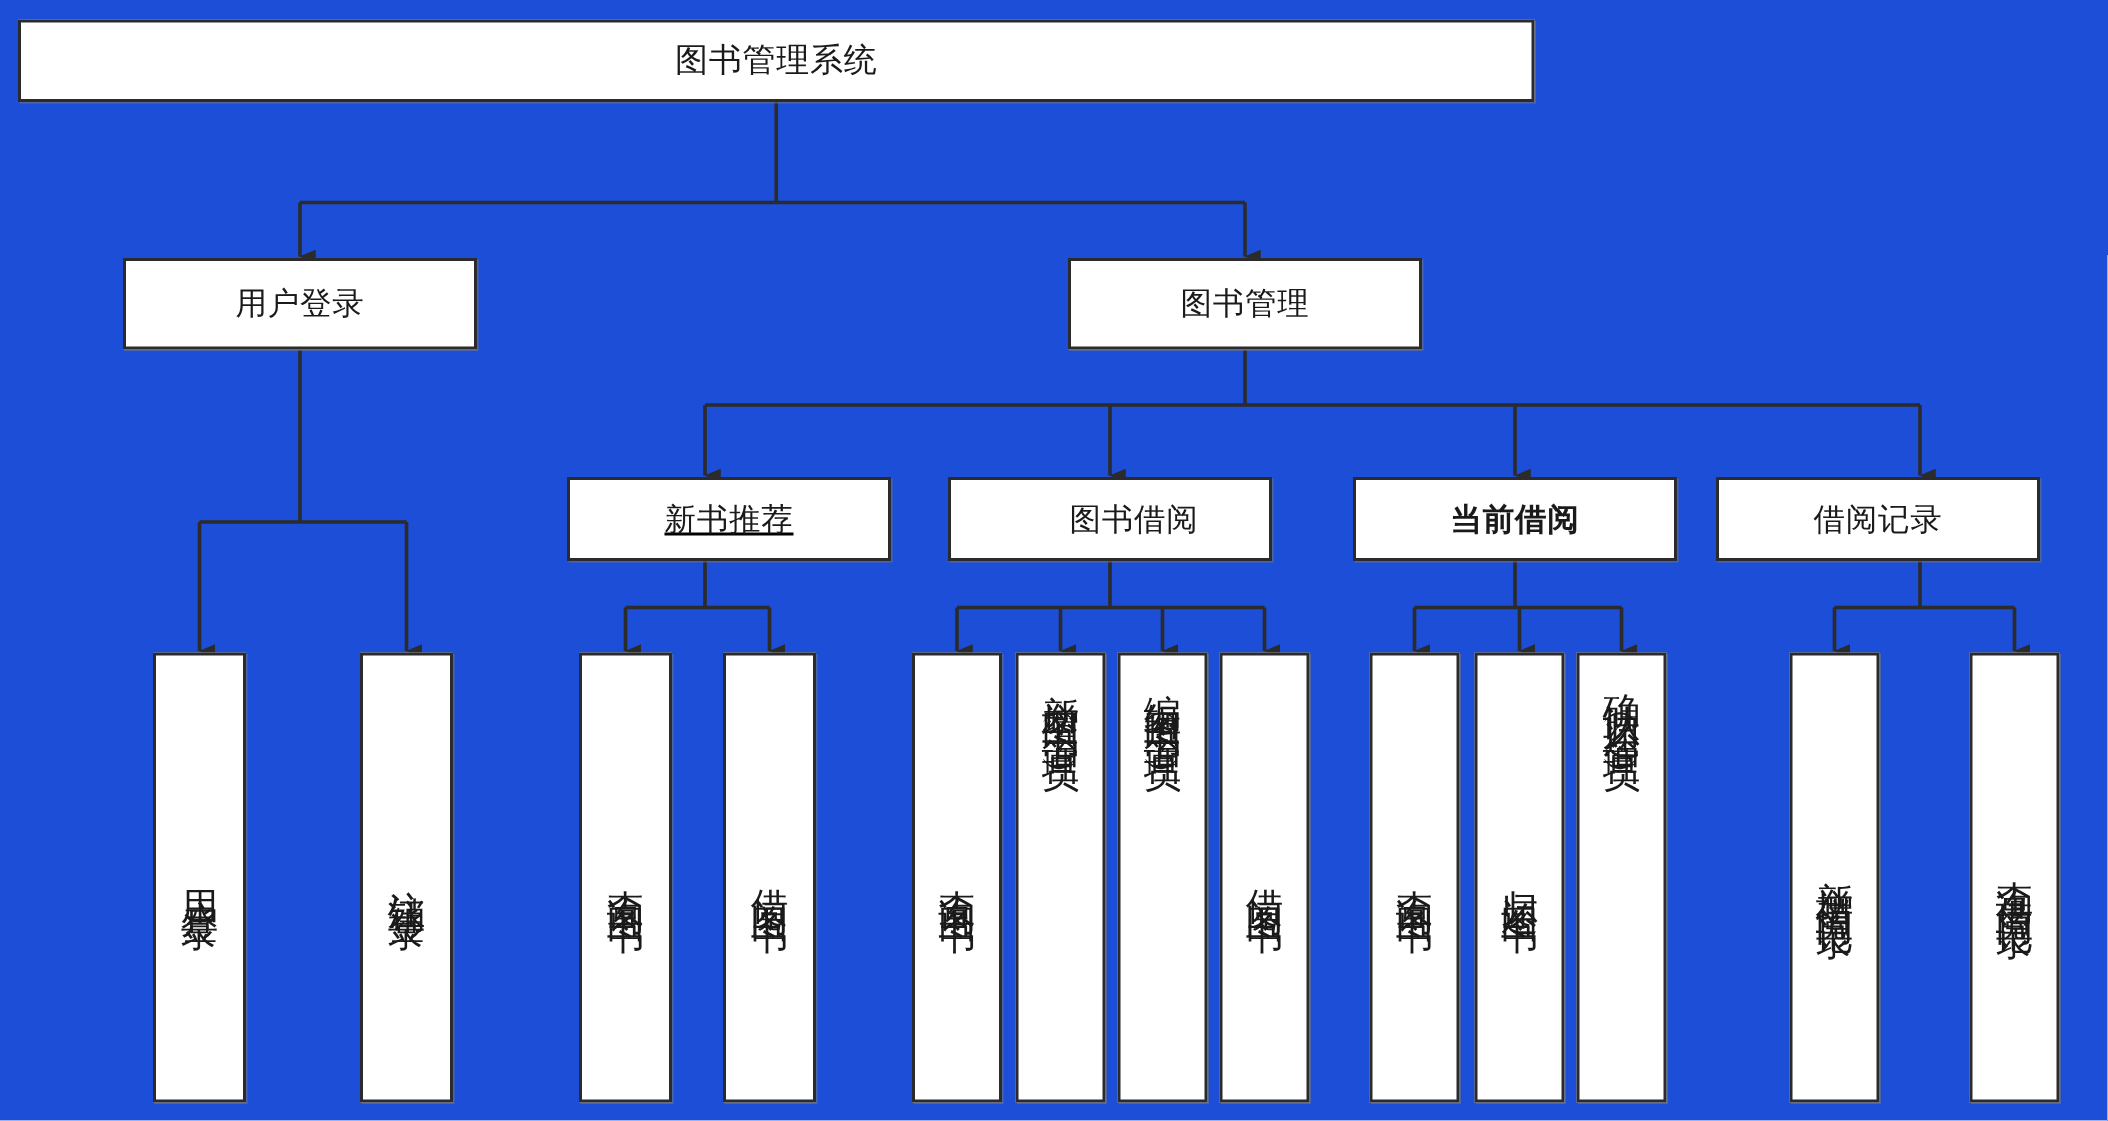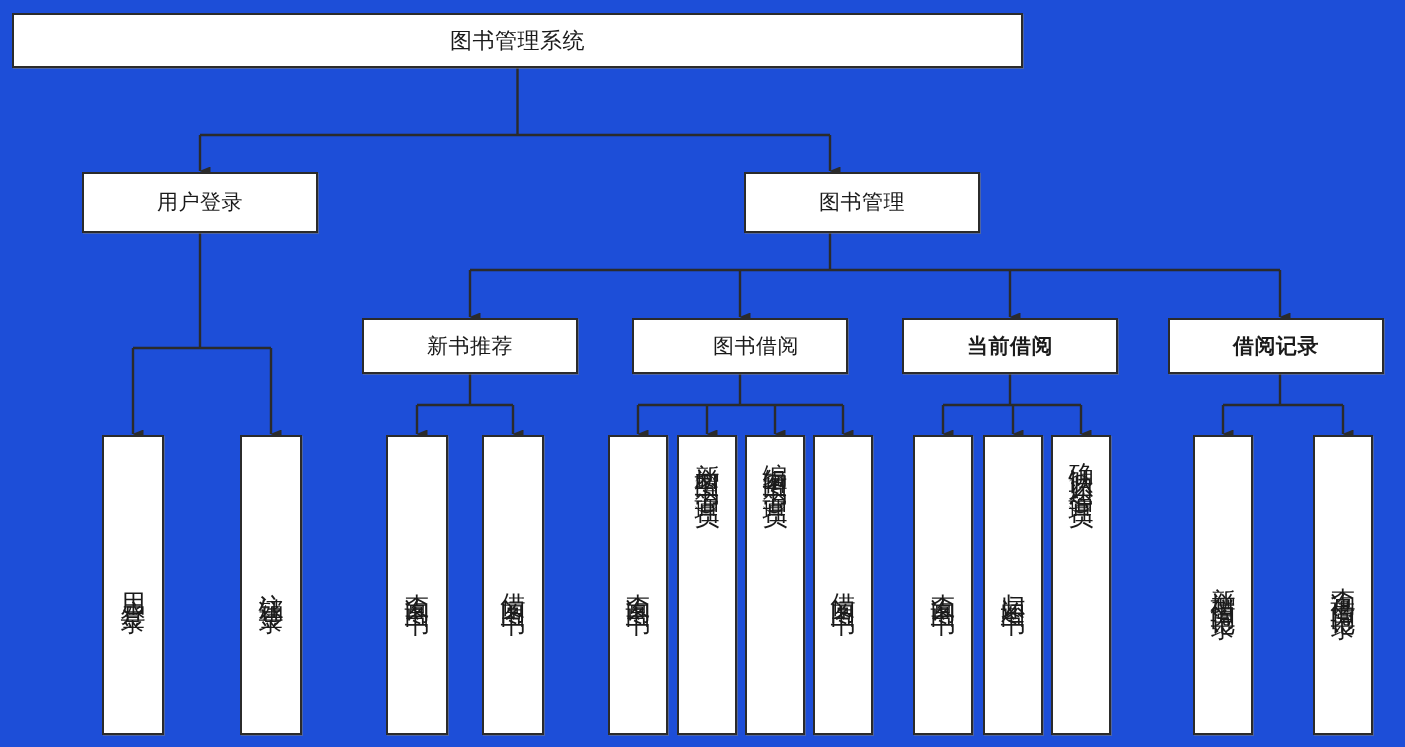--- a/index.html
+++ b/index.html
@@ -126,33 +126,33 @@
       </g>
   </svg>
 
   <div id="node-layer">
       <div class="node horiz root" style="left: 12px; top: 13px; width: 1011px; height: 55px;">
         <span class="node-label">图书管理系统</span>
       </div>
       <div class="node horiz" style="left: 82px; top: 172px; width: 236px; height: 61px;">
         <span class="node-label">用户登录</span>
       </div>
-      <div class="node horiz" style="left: 712px; top: 172px; width: 236px; height: 61px; margin-left: 32px;">
+      <div class="node horiz" style="left: 712px; top: 172px; width: 236px; height: 61px;">
         <span class="node-label">图书管理</span>
       </div>
-      <div class="node horiz" style="left: 362px; top: 318px; width: 216px; height: 56px;">
+      <div class="node horiz" style="left: 378px; top: 318px; width: 216px; height: 56px; text-decoration: underline;">
         <span class="node-label">新书推荐</span>
       </div>
       <div class="node horiz" style="left: 632px; top: 318px; width: 216px; height: 56px; padding-left: 32px;">
         <span class="node-label">图书借阅</span>
       </div>
       <div class="node horiz" style="left: 902px; top: 318px; width: 216px; height: 56px; font-weight: bold;">
         <span class="node-label">当前借阅</span>
       </div>
-      <div class="node horiz" style="left: 1168px; top: 318px; width: 216px; height: 56px; font-weight: bold;">
+      <div class="node horiz" style="left: 1144px; top: 318px; width: 216px; height: 56px;">
         <span class="node-label">借阅记录</span>
       </div>
       <div class="node vert centered" style="left: 102px; top: 435px; width: 62px; height: 300px;">
         <span class="node-label">用户登录</span>
       </div>
       <div class="node vert centered" style="left: 240px; top: 435px; width: 62px; height: 300px;">
         <span class="node-label">注销登录</span>
       </div>
       <div class="node vert centered" style="left: 386px; top: 435px; width: 62px; height: 300px;">
         <span class="node-label">查询图书</span>

